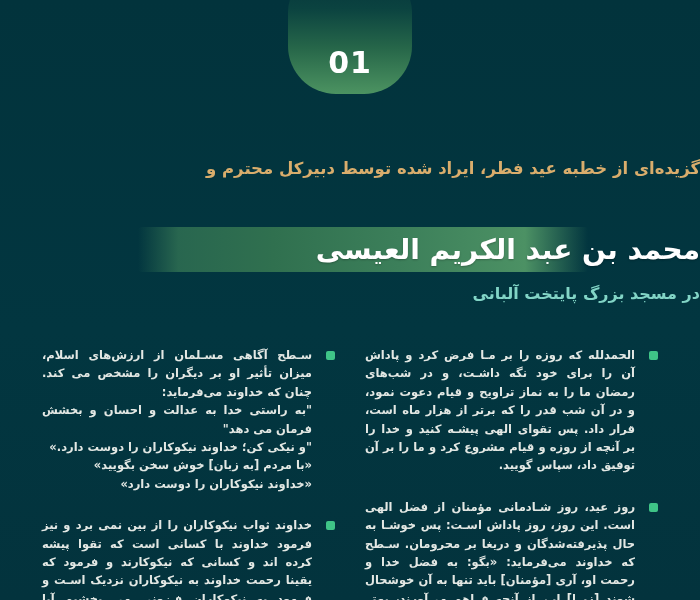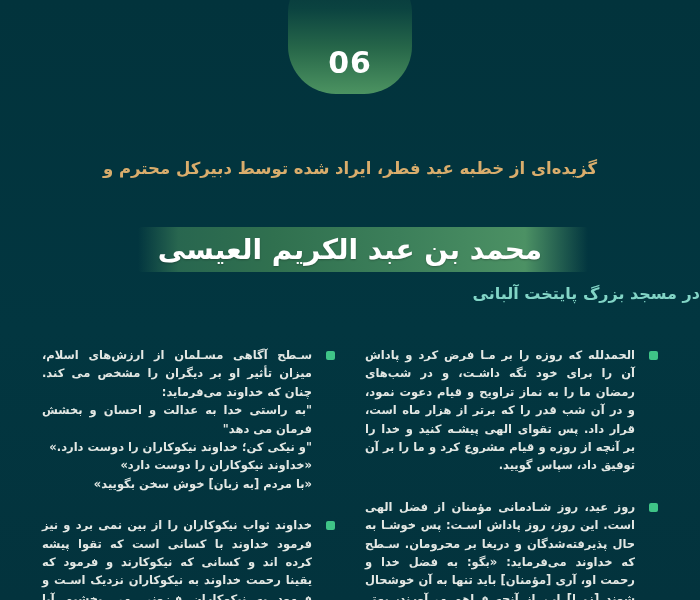--- a/index.html
+++ b/index.html
@@ -33,21 +33,20 @@
   .badge-num{
     color:#ffffff;
     font-size:30px;font-weight:bold;
     letter-spacing:1px;
     padding-bottom:14px;
   }
   
   .heading{
     position:absolute;
     top:152px;left:0;right:0;
-    text-align:center;
     color:var(--gold);
     font-size:16.5px;font-weight:bold;
     line-height:34px;
   }
   
   .title-band{
     position:absolute;
     top:227px;left:138px;
     width:450px;height:45px;
     background:linear-gradient(90deg,
@@ -55,21 +54,21 @@
       rgba(47,111,82,0.85) 9%,
       #30704f 30%,
       #3c7f5a 58%,
       #4c9164 86%,
       rgba(76,145,100,0) 100%);
     border-radius:4px;
   }
   .main-title{
     position:absolute;
     top:228px;left:0;right:0;
-    text-align:center;
+    text-align:right;
     color:#ffffff;
     font-size:28px;font-weight:bold;
     line-height:44px;
     text-shadow:0 1px 2px rgba(0,0,0,.25);
   }
   .subtitle{
     position:absolute;
     top:284px;left:0;right:0;
     text-align:right;
     color:var(--teal);
@@ -107,21 +106,21 @@
     direction:rtl;
     font-weight:bold;
   }
 </style>
 </head>
 <body>
 
 <div class="page">
 
   <div class="badge">
-    <span class="badge-num">06</span>
+    <span class="badge-num">01</span>
   </div>
 
   <div class="heading">
     <div>گزیده‌ای از خطبه عید فطر، ایراد شده توسط دبیرکل محترم و</div>
   </div>
 
   <div class="title-band"></div>
   <div class="main-title">محمد بن عبد الکریم العیسی</div>
   <div class="subtitle">در مسجد بزرگ پایتخت آلبانی</div>
 
@@ -135,22 +134,22 @@
           <span class="bullet"></span>
           <div class="seg">روز عید، روز شـادمانی مؤمنان از فضل الهی است. این روز، روز پاداش اسـت: پس خوشـا به حال پذیرفته‌شدگان و دریغا بر محرومان. سـطح که خداوند می‌فرماید: «بگو: به فضل خدا و رحمت او، آری [مؤمنان] باید تنها به آن خوشحال شوند [زیرا] این از آنچه فراهم می‌آورند، بهتر است.»</div>
         </div>
       </div>
     <div class="column">
         <div class="para">
           <span class="bullet"></span>
           <div class="seg">سـطح آگاهی مسـلمان از ارزش‌های اسلام، میزان تأثیر او بر دیگران را مشخص می کند. چنان که خداوند می‌فرماید:</div>
           <div class="seg">"به راستی خدا به عدالت و احسان و بخشش فرمان می دهد"</div>
           <div class="seg">"و نیکی کن؛ خداوند نیکوکاران را دوست دارد.»</div>
+          <div class="seg">«با مردم [به زبان] خوش سخن بگویید»</div>
           <div class="seg">«خداوند نیکوکاران را دوست دارد»</div>
-          <div class="seg">«با مردم [به زبان] خوش سخن بگویید»</div>
         </div>
         <div class="para">
           <span class="bullet"></span>
           <div class="seg">خداوند ثواب نیکوکاران را از بین نمی برد و نیز فرمود خداوند با کسانی است که تقوا پیشه کرده اند و کسانی که نیکوکارند و فرمود که یقینا رحمت خداوند به نیکوکاران نزدیک اسـت و فرمود به نیکوکاران فـزونی می بخشیم آیا پاداش نیکوکاری جز نیکوکاری است</div>
         </div>
       </div>
   </div>
 
 </div>
 

